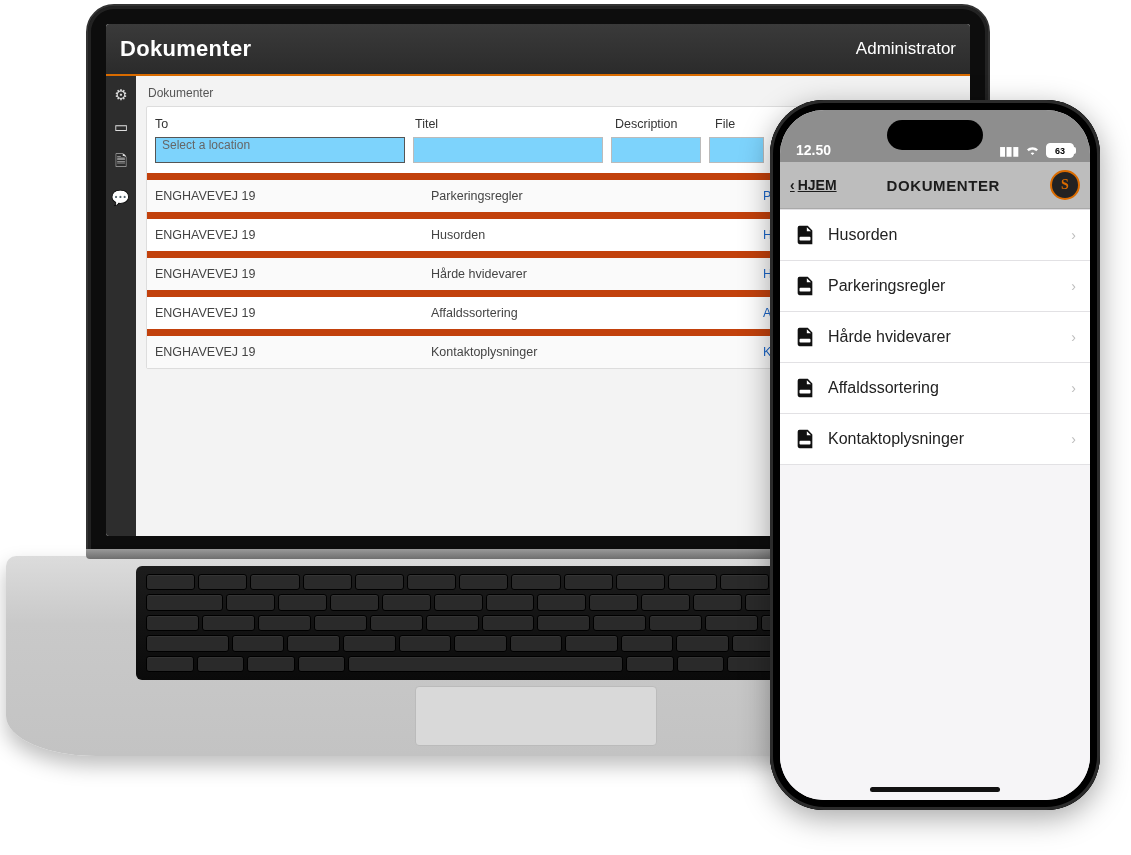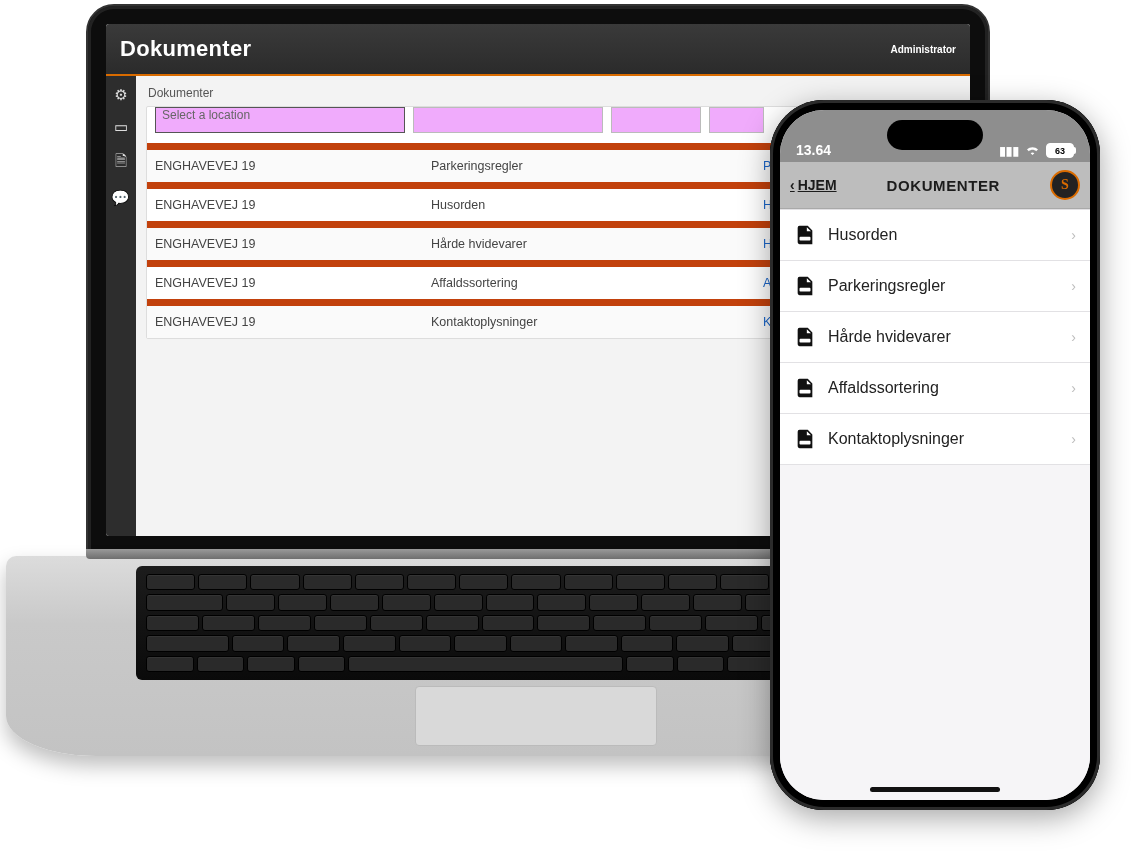--- a/index.html
+++ b/index.html
@@ -2,31 +2,31 @@
 <html><head>
 <meta charset="utf-8">
 <style>
   html,body{margin:0;padding:0;width:1131px;height:855px;background:#fff;font-family:Arial,Helvetica,sans-serif;position:relative;overflow:hidden}
   
   .laptop{position:absolute;left:86px;top:4px;width:900px;}
   .lid{width:900px;height:548px;background:#0d0d0d;border-radius:28px 28px 6px 6px;box-shadow:inset 0 0 0 3px #222;border:2px solid #333;position:relative;}
   .screen{position:absolute;left:18px;top:18px;right:18px;bottom:18px;background:#fff;border-radius:3px;overflow:hidden;display:flex;flex-direction:column}
   .app-top{height:50px;background:linear-gradient(#3a3a3a,#2b2b2b);border-bottom:2px solid #d96b00;display:flex;align-items:center;color:#fff;padding:0 14px;justify-content:space-between}
   .app-title{font-size:22px;font-weight:600;letter-spacing:.3px}
-  .app-user{font-size:10px;font-weight:700}
+  .app-user{font-size:17px;font-weight:400}
   .app-body{flex:1;display:flex;min-height:0}
   .sidenav{width:30px;background:#2d2d2d;display:flex;flex-direction:column;align-items:center;gap:14px;padding-top:10px;color:#ddd}
   .sidenav span{font-size:15px}
   .content{flex:1;background:#f3f3f3;padding:10px;overflow:hidden}
   .crumb{font-size:12px;color:#555;margin:0 0 6px 2px}
   .panel{background:#fff;border:1px solid #ddd;border-radius:2px;}
   .cols{display:flex;align-items:center;padding:10px 8px 6px 8px;font-size:12.5px;color:#333}
   .c-to{width:260px}.c-title{width:200px}.c-desc{width:100px}.c-file{flex:1}
   .filters{display:flex;gap:8px;padding:0 8px 10px 8px}
-  .fbox,.fsel{height:26px;border:1px solid #bbb;background:#f0abfc;font-size:12px;color:#888;box-sizing:border-box;padding:0 6px}
+  .fbox,.fsel{height:26px;border:1px solid #bbb;background:#7dd3fc;font-size:12px;color:#888;box-sizing:border-box;padding:0 6px}
   .fsel{width:250px;border:1.5px solid #555;color:#666}
   .f-title{width:190px}
   .f-desc{width:90px}
   .f-file{width:55px}
   table.rows{width:100%;border-collapse:collapse;font-size:12.5px;color:#333}
   table.rows td{padding:9px 8px;border-top:7px solid #c2410c}
   table.rows tr:nth-child(odd){background:#fafafa}
   table.rows tr:nth-child(even){background:#fff}
   .td-to{width:260px;color:#444}
   .td-title{width:200px;color:#444}
@@ -73,20 +73,26 @@
       <div class="app-body">
         <div class="sidenav">
           <span>⚙</span>
           <span>▭</span>
           <span>🗎</span>
           <span>💬</span>
         </div>
         <div class="content">
           <div class="crumb">Dokumenter</div>
           <div class="panel">
+            <div class="cols">
+              <div class="c-to">To</div>
+              <div class="c-title">Titel</div>
+              <div class="c-desc">Description</div>
+              <div class="c-file">File</div>
+            </div>
             <div class="filters">
               <div class="fsel">Select a location</div>
               <input class="fbox f-title" style="">
               <input class="fbox f-desc" style="">
               <input class="fbox f-file" style="">
             </div>
             <table class="rows">
               <tbody id="rows-body">
                   <tr>
                     <td class="td-to">ENGHAVEVEJ 19</td>
@@ -208,21 +214,21 @@
         </div>
       </div>
     <div class="trackpad"></div>
   </div>
 </div>
 
 <div class="phone">
   <div class="phone-screen">
     <div class="island"></div>
     <div class="status">
-      <span>13.64</span>
+      <span>12.50</span>
       <span class="sicons">
         <span>▮▮▮</span>
         <span>
           <svg width="15" height="11" viewBox="0 0 24 18">
               <path d="M12 18l-3-3c1.7-1.7 4.3-1.7 6 0l-3 3zm-6-6l-3-3c5-5 13-5 18 0l-3 3c-3.3-3.3-8.7-3.3-12 0z" fill="#fff"></path>
             </svg>
         </span>
         <span class="batt">63</span>
       </span>
     </div>

